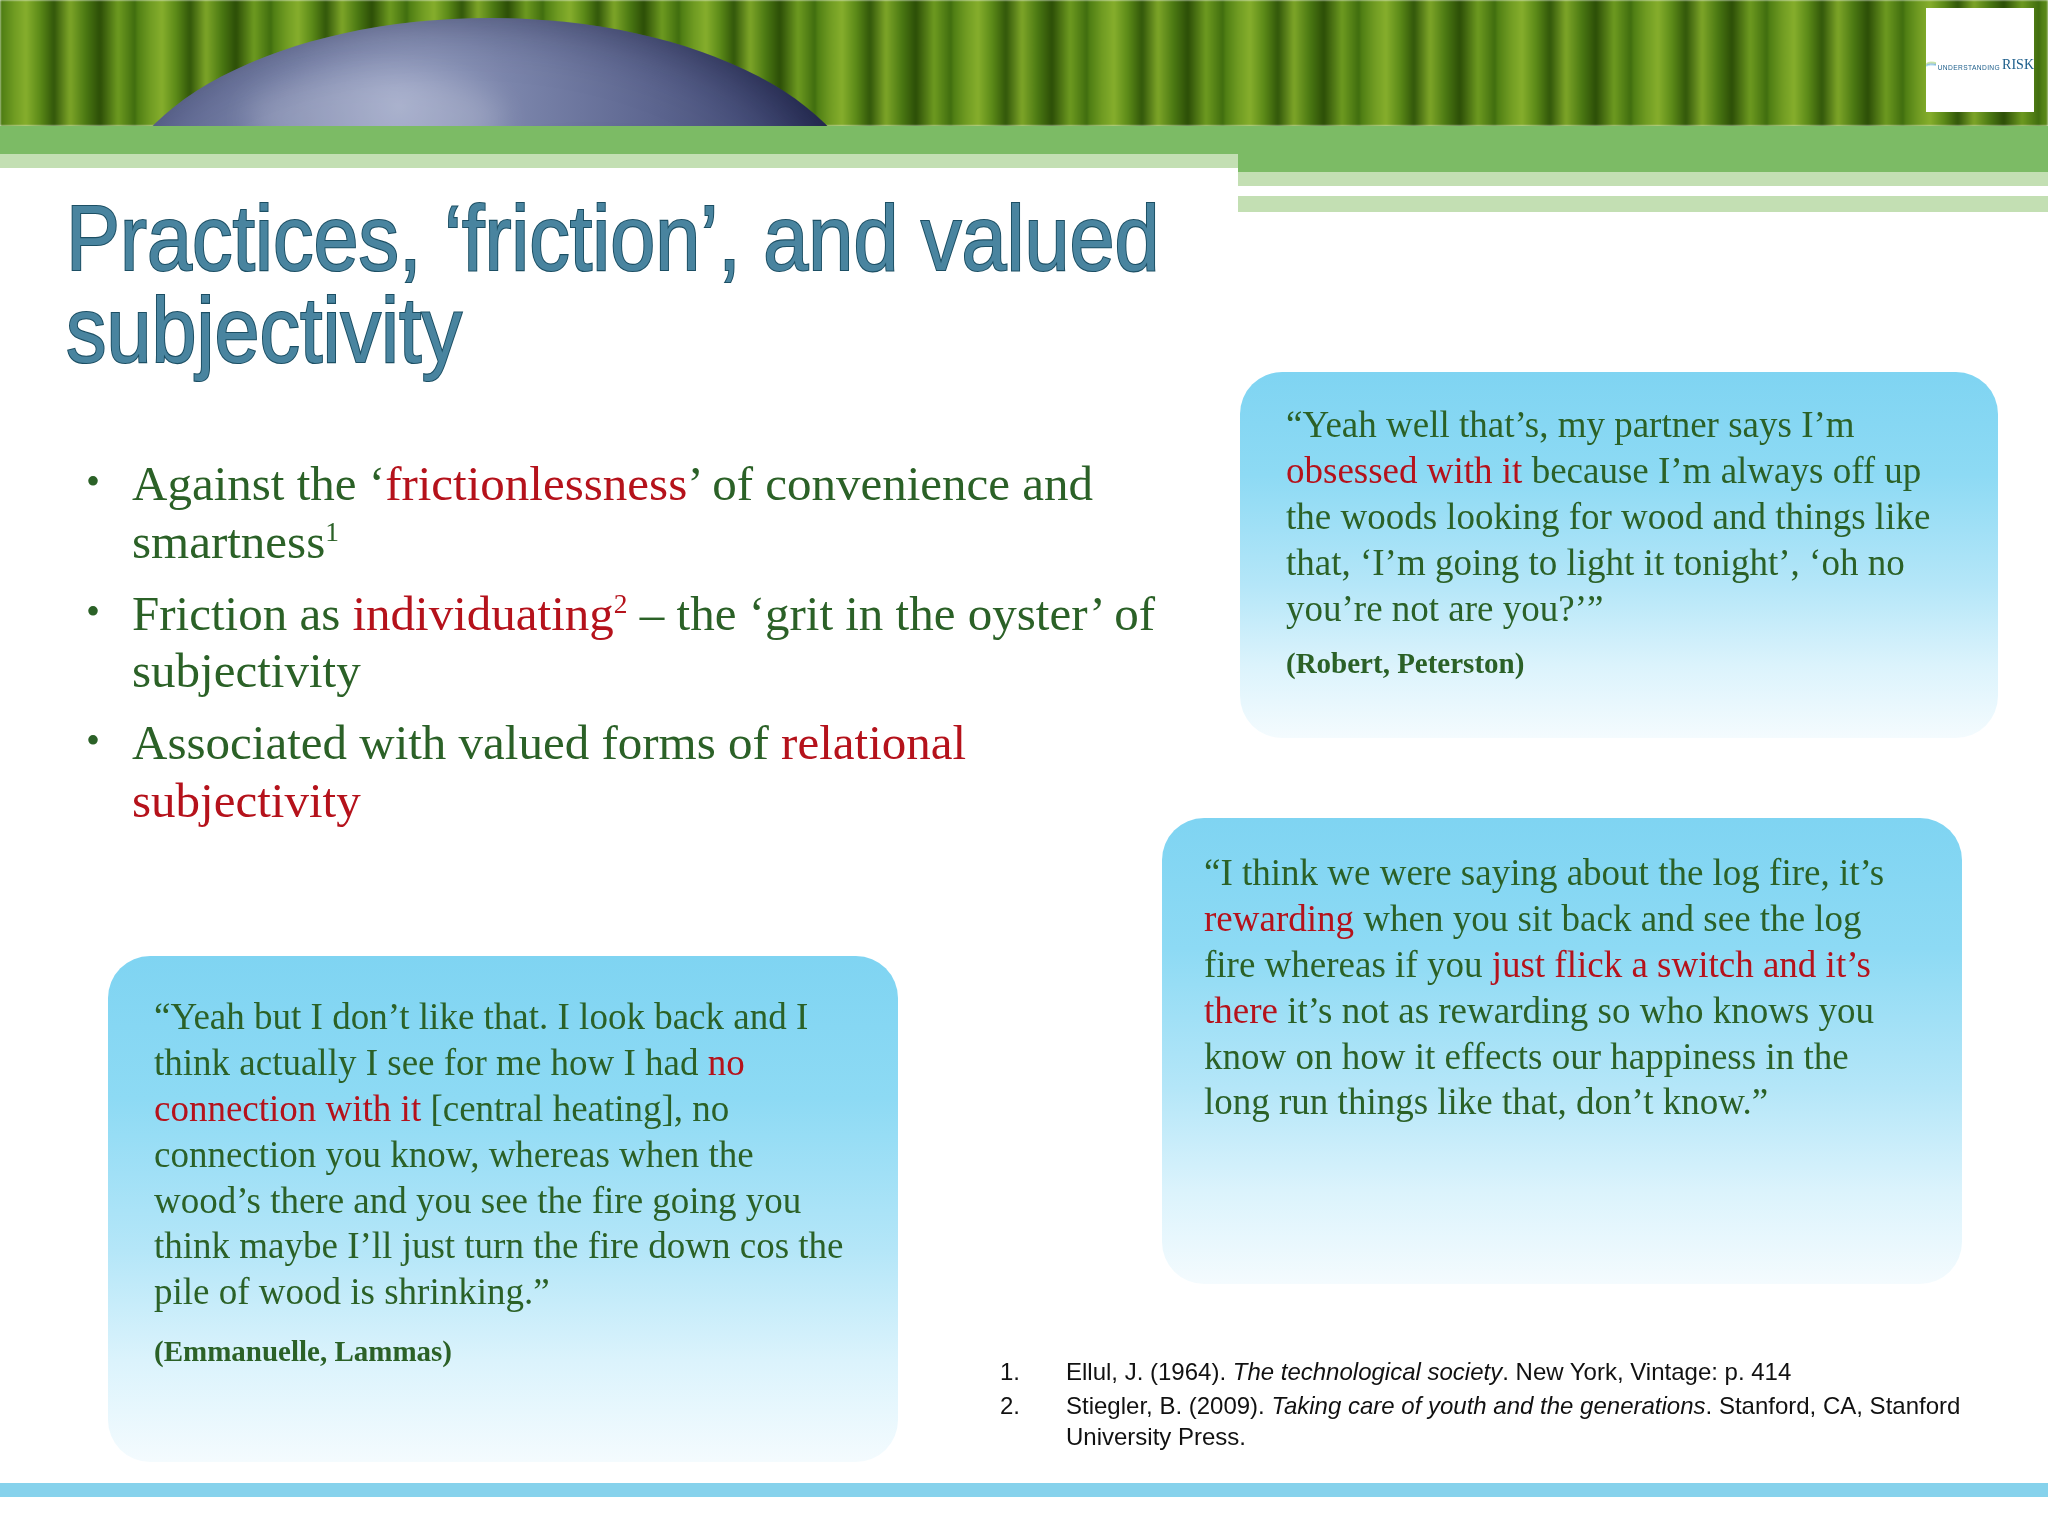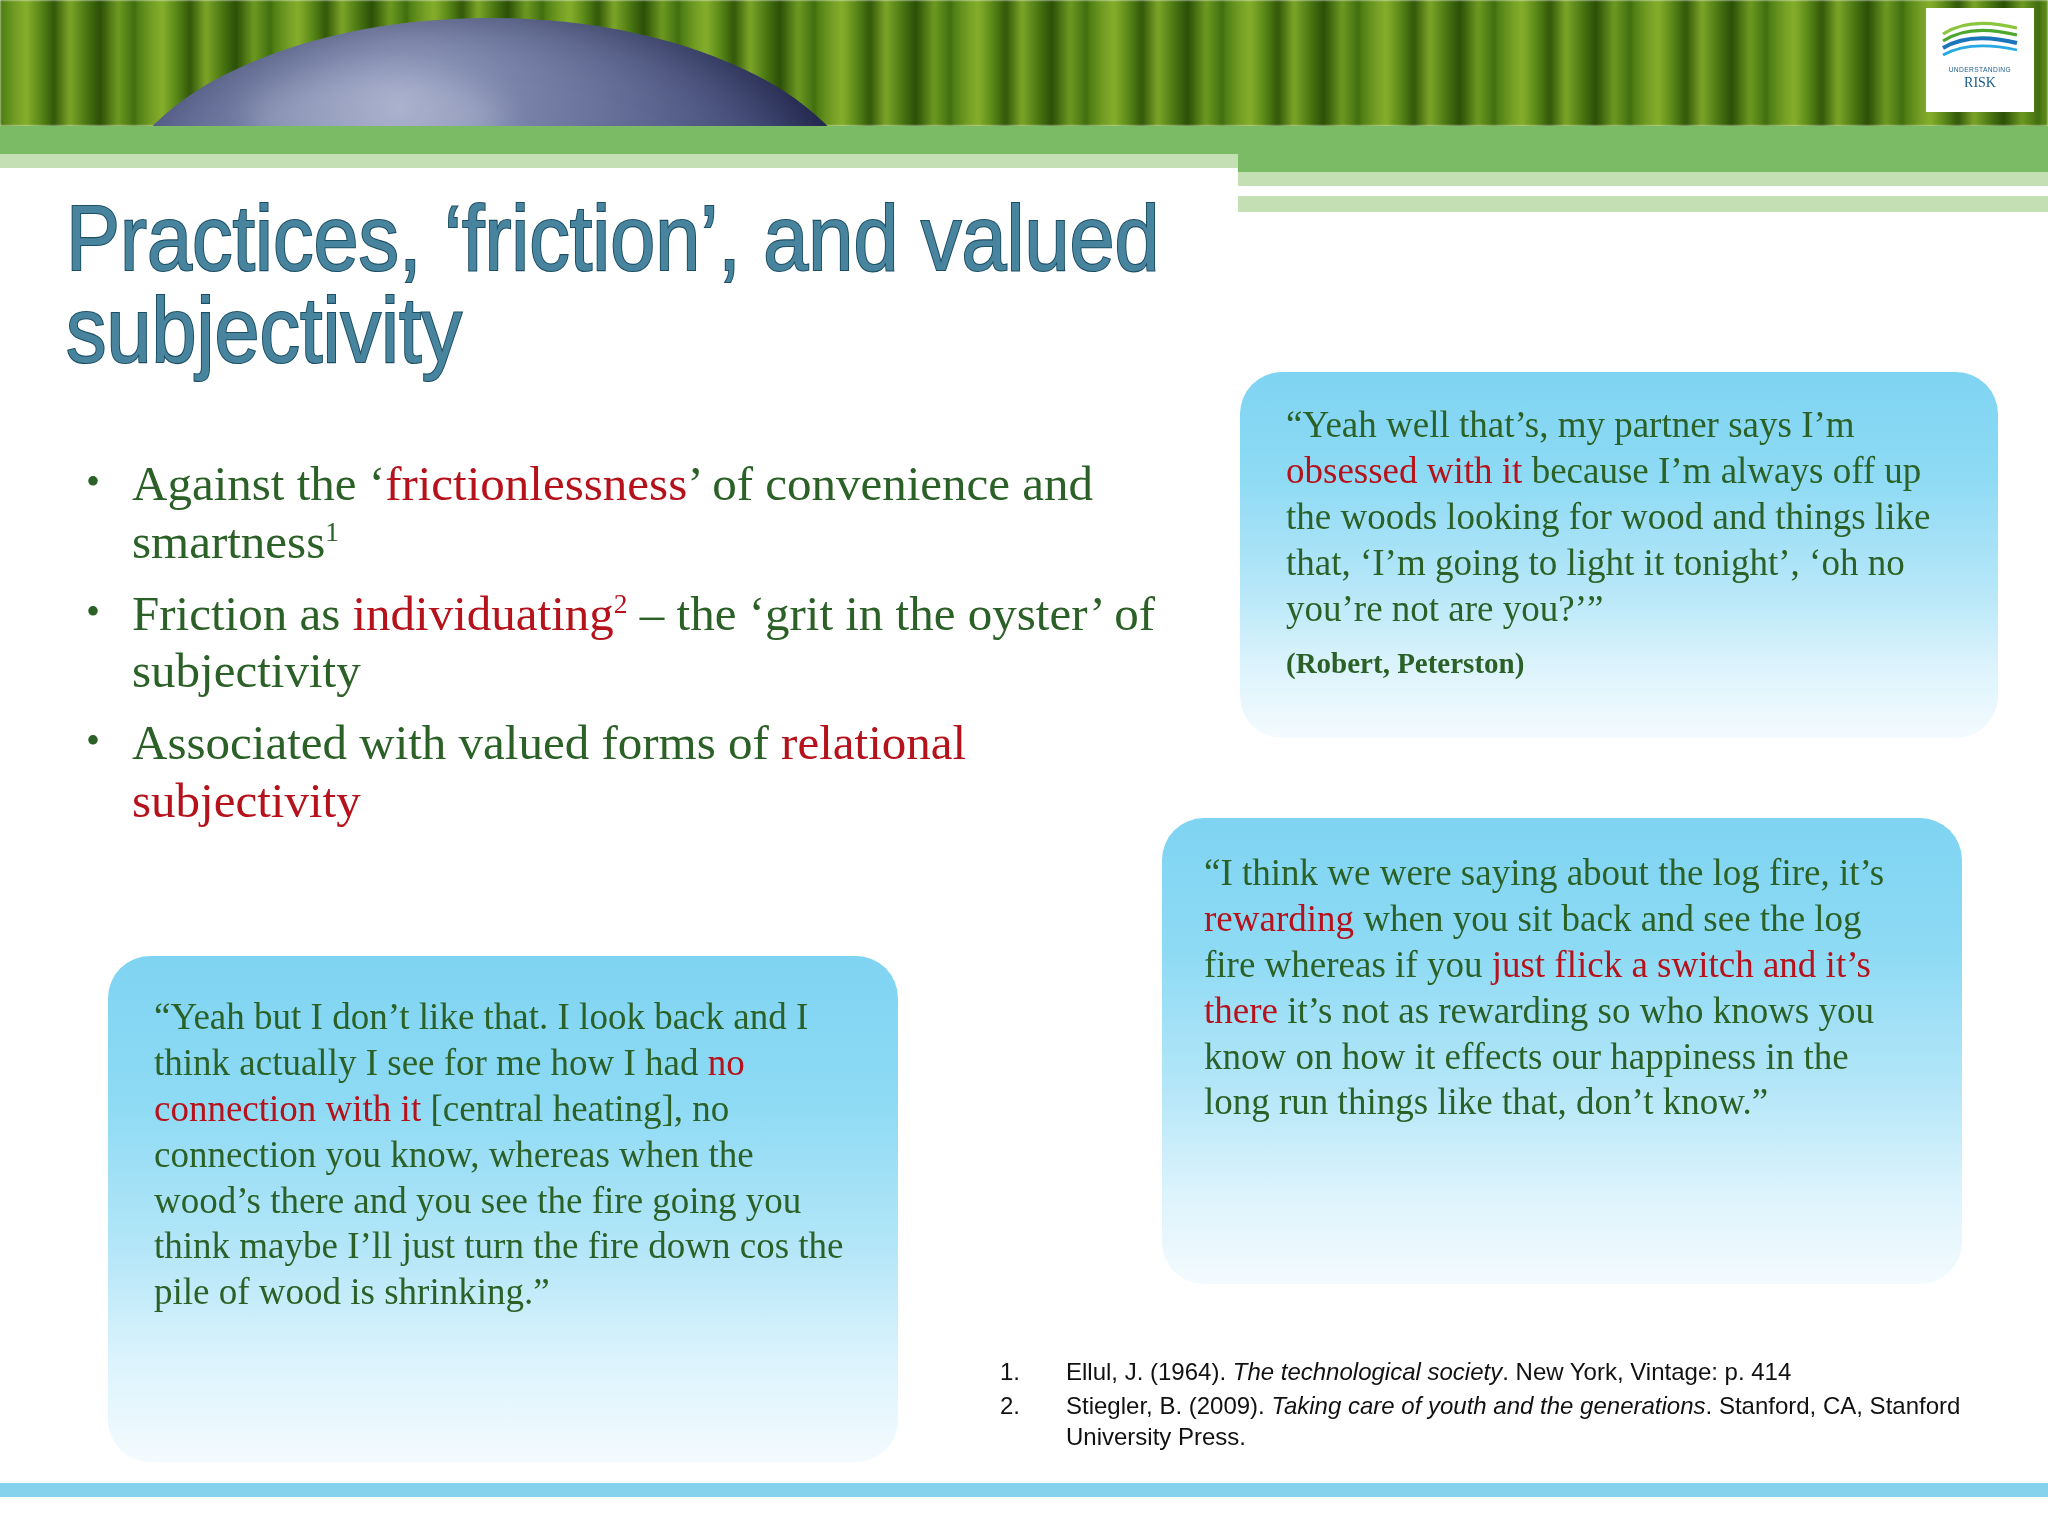--- a/index.html
+++ b/index.html
@@ -50,21 +50,21 @@
     border-radius: 46% 54% 40% 60%;
     background: rgba(40,48,92,.55);
     filter: blur(7px);
   }
 
   
   .logo {
     position: absolute; right: 14px; top: 8px;
     width: 108px; height: 104px;
     background: #ffffff;
-    display: flex; flex-direction: column;
+    display: flex; flex-direction: row;
     align-items: center; justify-content: flex-start;
     padding-top: 8px; box-sizing: border-box;
   }
   .logo svg { display:block; }
   .logo-t1 {
     font-family: "Liberation Sans", sans-serif;
     font-size: 7px; letter-spacing: .4px;
     color: #1b5d8a; margin-top: 6px;
     transform: scaleX(.95);
   }
@@ -250,20 +250,21 @@
   <div class="qtext"><span>“Yeah well that’s, my partner says I’m </span><span class="hl">obsessed with it</span><span> because I’m always off up the woods looking for wood and things like that, ‘I’m going to light it tonight’, ‘oh no you’re not are you?’”</span></div>
   <div class="qattr">(Robert, Peterston)</div>
 </div>
 
 <div class="qbox" id="quote-sarah">
   <div class="qtext"><span>“I think we were saying about the log fire, it’s </span><span class="hl">rewarding</span><span> when you sit back and see the log fire whereas if you </span><span class="hl">just flick a switch and it’s there</span><span> it’s not as rewarding so who knows you know on how it effects our happiness in the long run things like that, don’t know.”</span></div>
 </div>
 
 <div class="qbox" id="quote-emmanuelle">
   <div class="qtext"><span>“Yeah but I don’t like that. I look back and I think actually I see for me how I had </span><span class="hl">no connection with it</span><span> [central heating], no connection you know, whereas when the wood’s there and you see the fire going you think maybe I’ll just turn the fire down cos the pile of wood is shrinking.”</span></div>
+  <div class="qattr">(Emmanuelle, Lammas)</div>
 </div>
 
 <div class="footnotes">
   <div class="fn-row">
     <div class="fn-num">1.</div>
     <div class="fn-body"><span>Ellul, J. (1964). </span><i>The technological society</i><span>. New York, Vintage: p. 414</span></div>
   </div>
   <div class="fn-row">
     <div class="fn-num">2.</div>
     <div class="fn-body"><span>Stiegler, B. (2009). </span><i>Taking care of youth and the generations</i><span>. Stanford, CA, Stanford University Press.</span></div>

